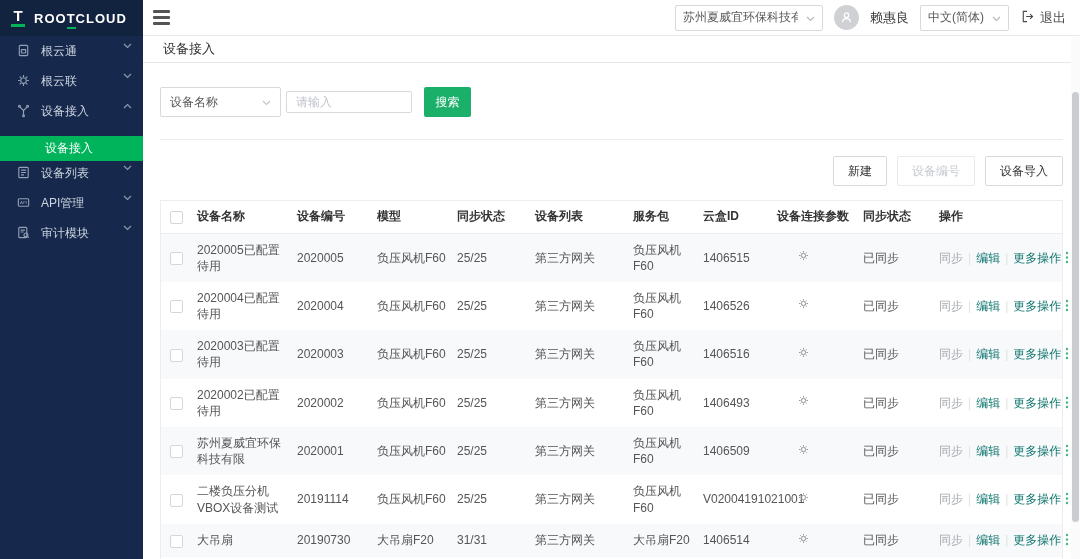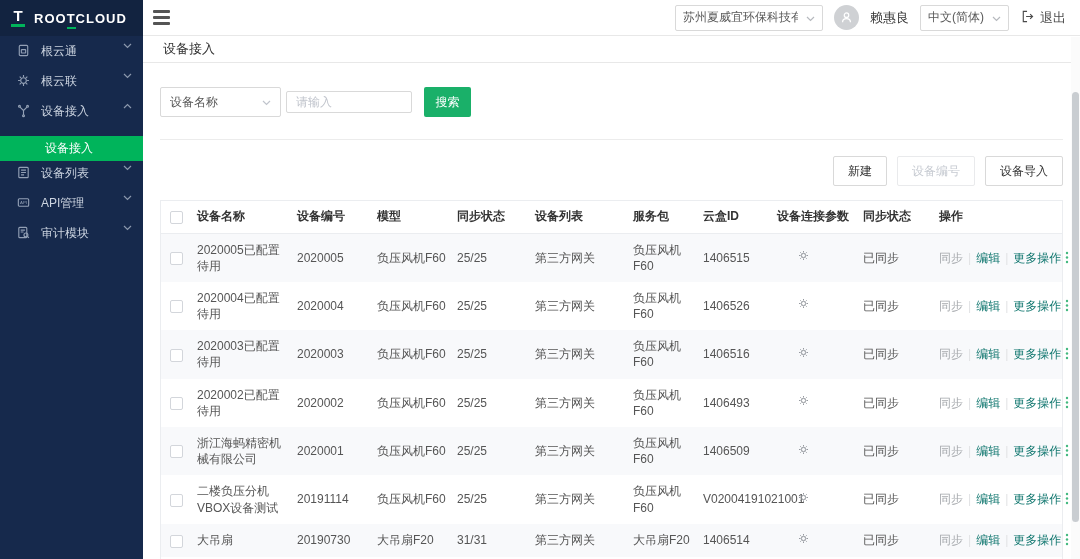--- a/index.html
+++ b/index.html
@@ -363,21 +363,21 @@
                   <svg width="4" height="13" viewBox="0 0 4 13">
                     <circle cx="2" cy="2" r="1.2" fill="#43b97f"></circle>
                     <circle cx="2" cy="6.5" r="1.2" fill="#43b97f"></circle>
                     <circle cx="2" cy="11" r="1.2" fill="#43b97f"></circle>
                   </svg>
                 </span>
     </td>
   </tr>
             <tr class="stripe">
     <td class="c-check"><span class="checkbox"></span></td>
-    <td>浙江海蚂精密机械有限公司</td>
+    <td>苏州夏威宜环保科技有限</td>
     <td>2020001</td>
     <td>负压风机F60</td>
     <td>25/25</td>
     <td>第三方网关</td>
     <td>负压风机F60</td>
     <td class="c-id">1406509</td>
     <td class="c-params"><span class="gear">
                   <svg viewBox="0 0 16 16" width="13" height="13" fill="none" stroke="#8f9399" stroke-width="1.2">
                     <circle cx="8" cy="8" r="2.6"></circle>
                     <path d="M8 2.5v1.8M8 11.7v1.8M2.5 8h1.8M11.7 8h1.8M4.1 4.1l1.3 1.3M10.6 10.6l1.3 1.3M11.9 4.1l-1.3 1.3M5.4 10.6l-1.3 1.3"></path>

